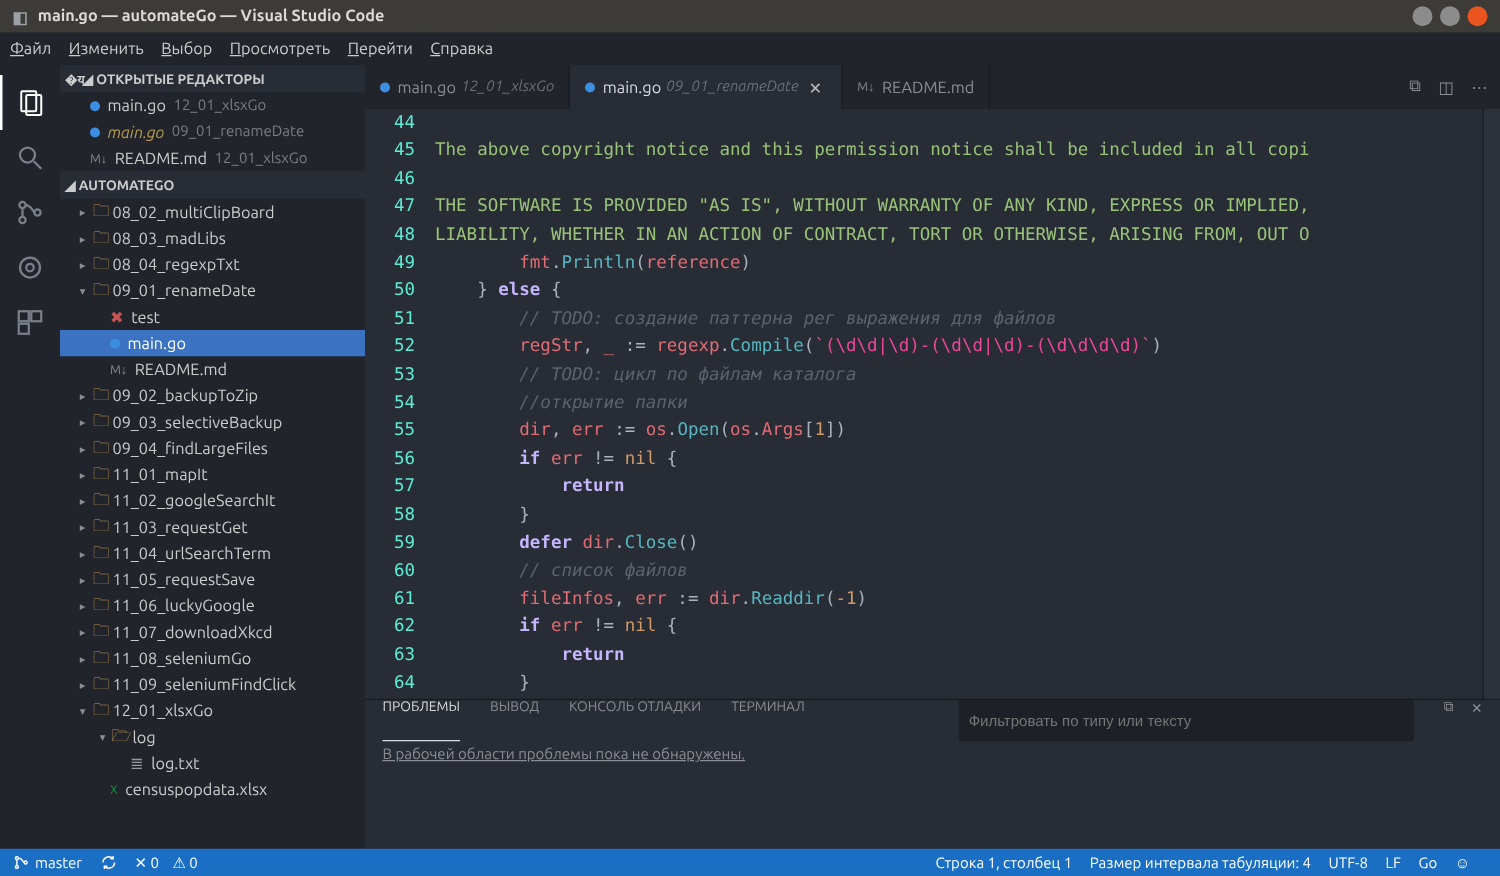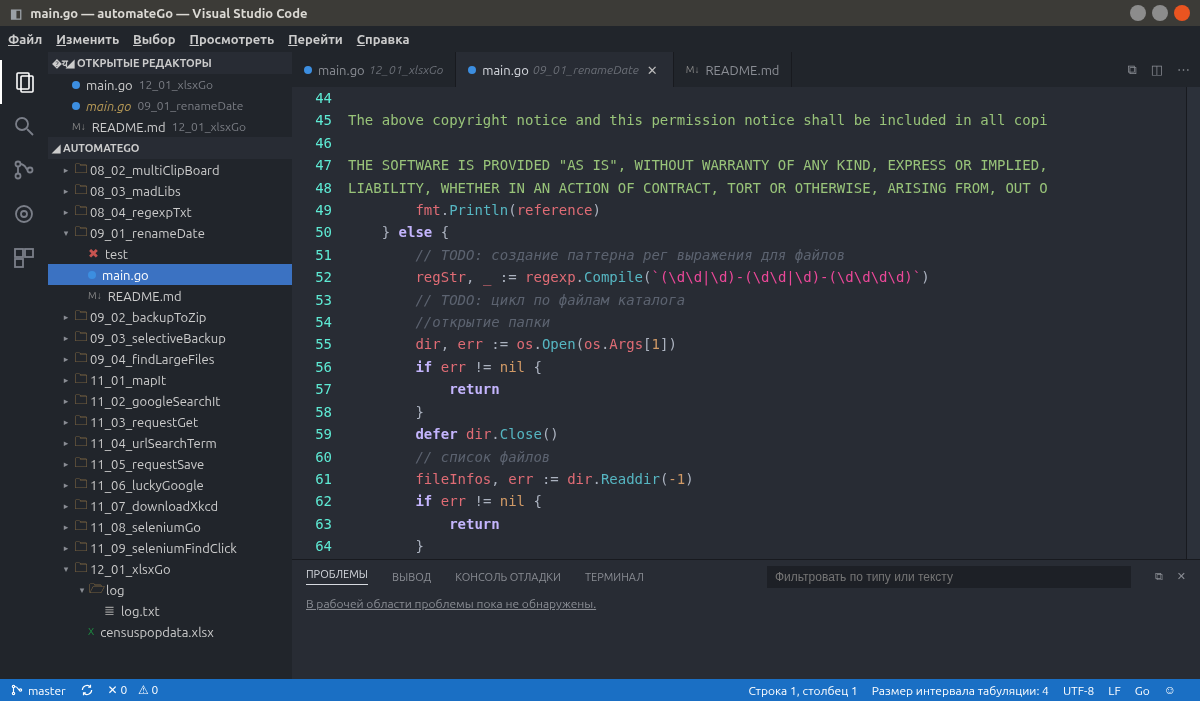--- a/index.html
+++ b/index.html
@@ -23,21 +23,21 @@
 .winbtn { width: 16px; height: 16px; border-radius: 50%; margin-left: 6px; }
 .min { background: #8c8c8c; }
 .max { background: #8c8c8c; }
 .close { background: #e95420; }
 
 .menubar {
   height: 26px; background: #21252b;
   display: flex; align-items: center;
   padding: 0 8px; font-size: 13px; color: #ccc;
 }
-.menubar span { margin-right: 14px; cursor: default; font-weight: bold; }
+.menubar span { margin-right: 14px; cursor: default; }
 .menubar span u { text-decoration: underline; }
 
 .main {
   flex: 1; display: flex; min-height: 0;
 }
 
 .activitybar {
   width: 48px; background: #21252b;
   display: flex; flex-direction: column; align-items: center;
   padding-top: 8px;
@@ -127,21 +127,21 @@
 .codelines .c-num { color: #d19a66; }
 .codelines .c-up { color: #98c379; }
 .minimap { width: 14px; background: #2c313a; border-left: 1px solid #181a1f; }
 
 .panel {
   height: 120px; background: #282c34;
   border-top: 1px solid #181a1f;
   display: flex; flex-direction: column;
 }
 .panel-tabs {
-  height: 33px; display: flex; align-items: center;
+  height: 33px; display: flex; 
   padding: 0 14px; font-size: 11px; color: #8a8d94; gap: 24px;
 }
 .panel-tabs .ptab { cursor: pointer; }
 .panel-tabs .ptab.active { color: #d7dae0; border-bottom: 1px solid #d7dae0; padding-bottom: 4px; }
 .panel-tabs .spacer { flex: 1; }
 .panel-filter {
   background: #1d2026; color: #8a8d94;
   border: none; padding: 4px 8px;
   font-size: 12px; width: 364px;
 }

